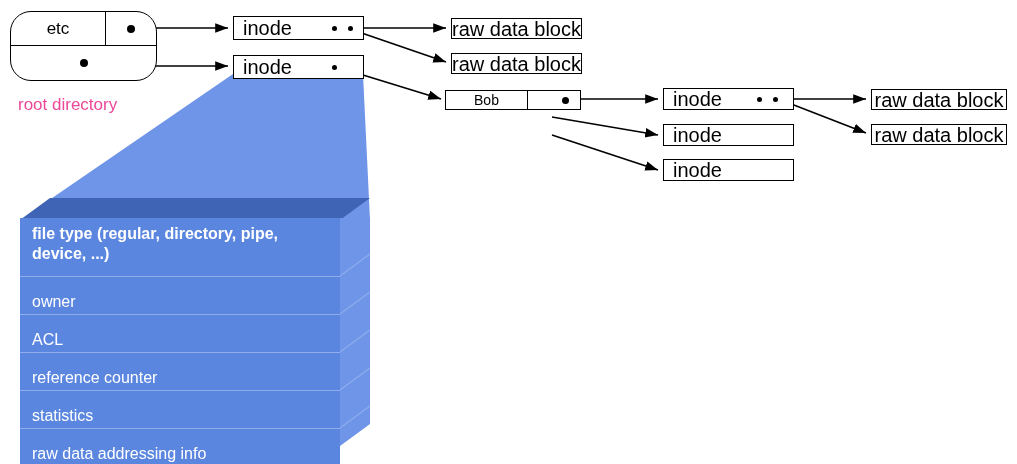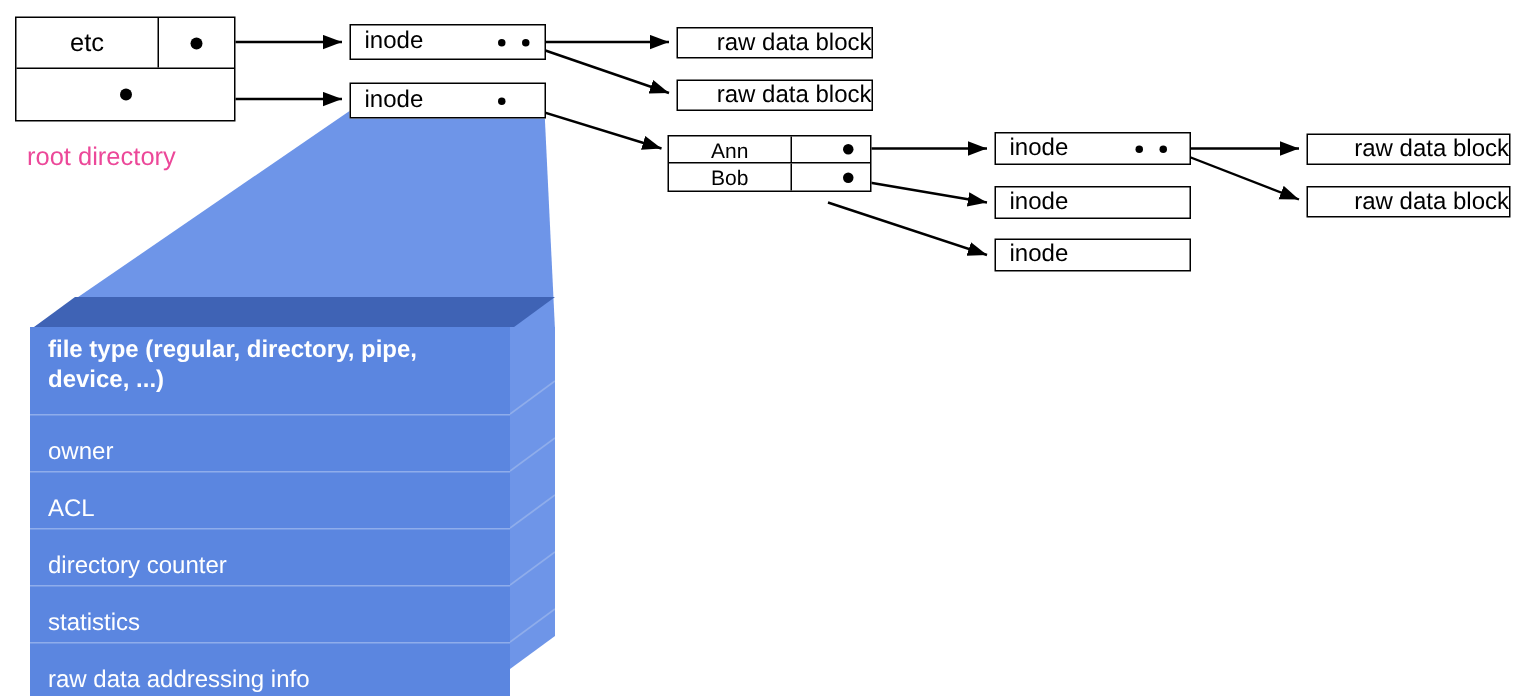--- a/index.html
+++ b/index.html
@@ -5,41 +5,41 @@
   html,body{margin:0;padding:0;background:#ffffff;}
   body{font-family:"Liberation Sans","DejaVu Sans",sans-serif;}
   #canvas{position:relative;width:1017px;height:464px;background:#ffffff;overflow:hidden;}
 
   
   .nodebox{
     position:absolute;
     box-sizing:border-box;
     border:1.6px solid #000;
     background:#ffffff;
-    font-size:16px;
+    font-size:20px;
     color:#000;
     line-height:1;
     z-index:5;
   }
   .nodebox .lbl{
     position:absolute;
     white-space:nowrap;
   }
 
   
   .inode .lbl{left:9px;top:50%;transform:translateY(-50%);}
   .dot{
     position:absolute;
     width:5px;height:5px;border-radius:50%;
     background:#000;
     top:50%;margin-top:-2.5px;
   }
 
   
-  .rdb{display:flex;align-items:center;justify-content:flex-end;}
+  .rdb{display:flex;align-items:center;justify-content:center;}
   .rdb .lbl{position:static;}
 
   
   .dirtable{
     position:absolute;
     box-sizing:border-box;
     border:1.6px solid #000;
     background:#ffffff;
     border-collapse:collapse;
     z-index:5;
@@ -155,21 +155,21 @@
 
     <path d="M552,117 L658,135" stroke="#000" stroke-width="1.6" fill="none" marker-end="url(#ah)"></path>
 
     <path d="M552,135 L658,170" stroke="#000" stroke-width="1.6" fill="none" marker-end="url(#ah)"></path>
 
     <path d="M768,99 L866,99" stroke="#000" stroke-width="1.6" fill="none" marker-end="url(#ah)"></path>
 
     <path d="M781,100 L866,133" stroke="#000" stroke-width="1.6" fill="none" marker-end="url(#ah)"></path>
   </svg>
 
-  <div class="dirtable" id="root-directory" style="left:10px;top:11px;width:147px;">
+  <div class="dirtable" id="root-directory" style="left:10px;top:11px;width:147px;border-radius:21px;">
     <div class="row">
       <div class="cname">etc</div>
       <div class="cptr">
         <span class="dot"></span>
       </div>
     </div>
     <div class="row">
       <div class="cptr">
         <span class="dot"></span>
       </div>
@@ -190,26 +190,20 @@
   </div>
 
   <div class="nodebox rdb" id="rdb-etc-1" style="left:451px;top:18px;width:131px;height:21px;">
     <span class="lbl">raw data block</span>
   </div>
   <div class="nodebox rdb" id="rdb-etc-2" style="left:451px;top:53px;width:131px;height:21px;">
     <span class="lbl">raw data block</span>
   </div>
 
   <div class="dirtable" id="home-directory" style="left:445px;top:90px;width:136px;">
-    <div class="row">
-      <div class="cname">Ann</div>
-      <div class="cptr">
-        <span class="dot"></span>
-      </div>
-    </div>
     <div class="row">
       <div class="cname">Bob</div>
       <div class="cptr">
         <span class="dot"></span>
       </div>
     </div>
   </div>
 
   <div class="nodebox inode" id="inode-ann" style="left:663px;top:88px;width:131px;height:22px;">
     <span class="lbl">inode</span>
@@ -249,21 +243,21 @@
       <div class="srow tall">
         <span>file type (regular, directory, pipe, device, ...)</span>
       </div>
       <div class="srow short">
         <span>owner</span>
       </div>
       <div class="srow short">
         <span>ACL</span>
       </div>
       <div class="srow short">
-        <span>directory counter</span>
+        <span>reference counter</span>
       </div>
       <div class="srow short">
         <span>statistics</span>
       </div>
       <div class="srow short">
         <span>raw data addressing info</span>
       </div>
     </div>
   </div>
 

